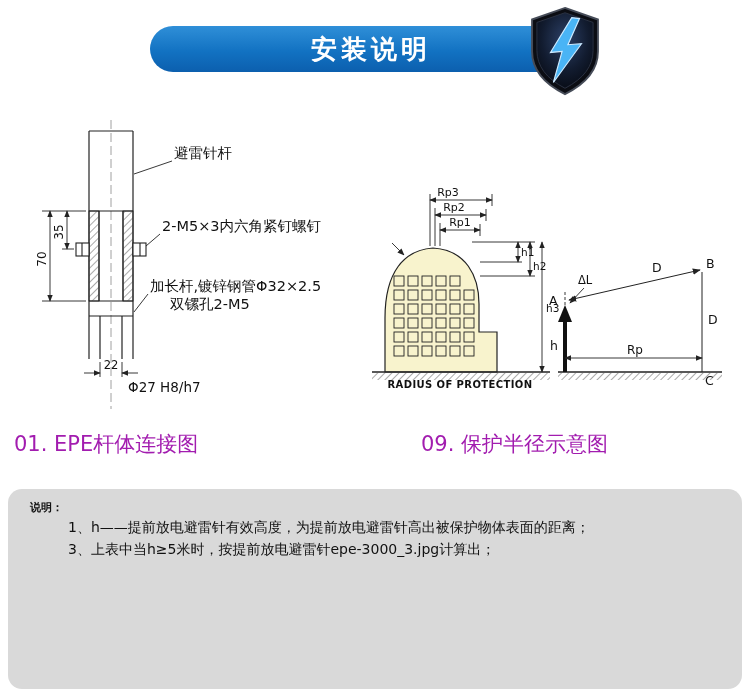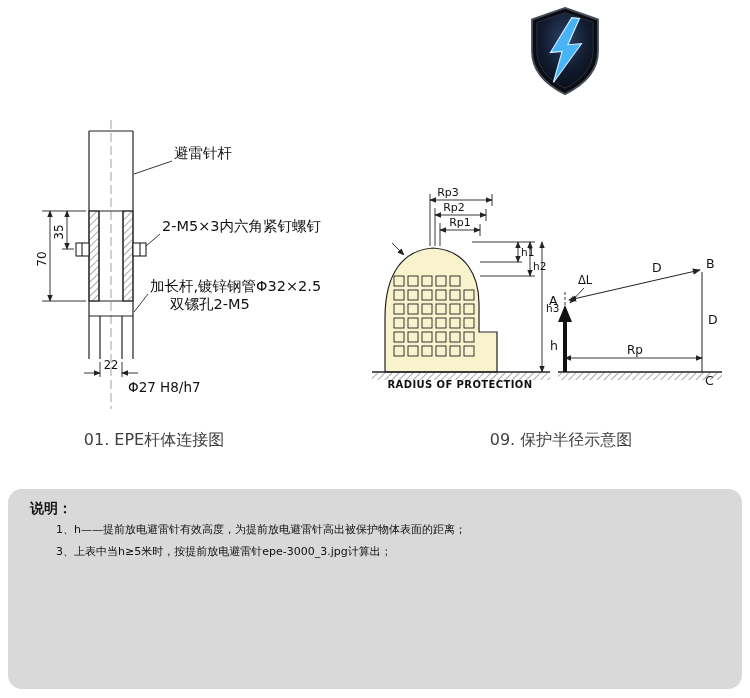--- a/index.html
+++ b/index.html
@@ -9,37 +9,40 @@
   
   .banner{position:absolute;left:150px;top:26px;width:442px;height:46px;border-radius:23px;
           background:linear-gradient(180deg,#2f8fd8 0%,#1272c2 55%,#0c5fae 100%);
           display:flex;align-items:center;justify-content:center;}
   .banner-title{color:#fff;font-size:26px;font-weight:bold;letter-spacing:4px;}
 
   .shield{position:absolute;left:521px;top:5px;width:88px;height:92px;}
 
   
   .svg-abs{position:absolute;}
-  .caption{position:absolute;top:430px;width:280px;text-align:center;font-size:16px;color:#404040;}
+  .caption{position:absolute;top:430px;width:280px;text-align:left;font-size:21px;color:#a21caf;}
   .caption.c1{left:14px;}
   .caption.c2{left:421px;}
 
   
   .notes{position:absolute;left:8px;top:489px;width:734px;height:200px;background:#d9d9d9;
          border-radius:14px;box-sizing:border-box;padding:11px 18px 0 22px;}
-  .notes-title{font-size:14px;font-weight:bold;margin:0 0 2px 0;}
-  .notes p{margin:1px 4px;font-size:11px;line-height:20.5px;text-indent:2em;}
+  .notes-title{font-size:11px;font-weight:bold;margin:0 0 2px 0;}
+  .notes p{margin:1px 10px;font-size:14px;line-height:20.5px;text-indent:2em;}
 
   svg text{fill:#111;}
 </style>
 </head>
 <body>
 
 <div class="page">
 
+  <div class="banner">
+    <span class="banner-title">安装说明</span>
+  </div>
 
   <svg class="shield" viewBox="0 0 90 95">
     <defs>
       <radialGradient id="shg" cx="50%" cy="35%" r="75%">
         <stop offset="0%" stop-color="#2c4066"></stop>
         <stop offset="55%" stop-color="#121c30"></stop>
         <stop offset="100%" stop-color="#05070d"></stop>
       </radialGradient>
     </defs>
     <path d="M45,3 L79,15 L79,48 Q79,75 45,92 Q11,75 11,48 L11,15 Z" fill="#0b0d13" stroke="#464c58" stroke-width="2"></path>

